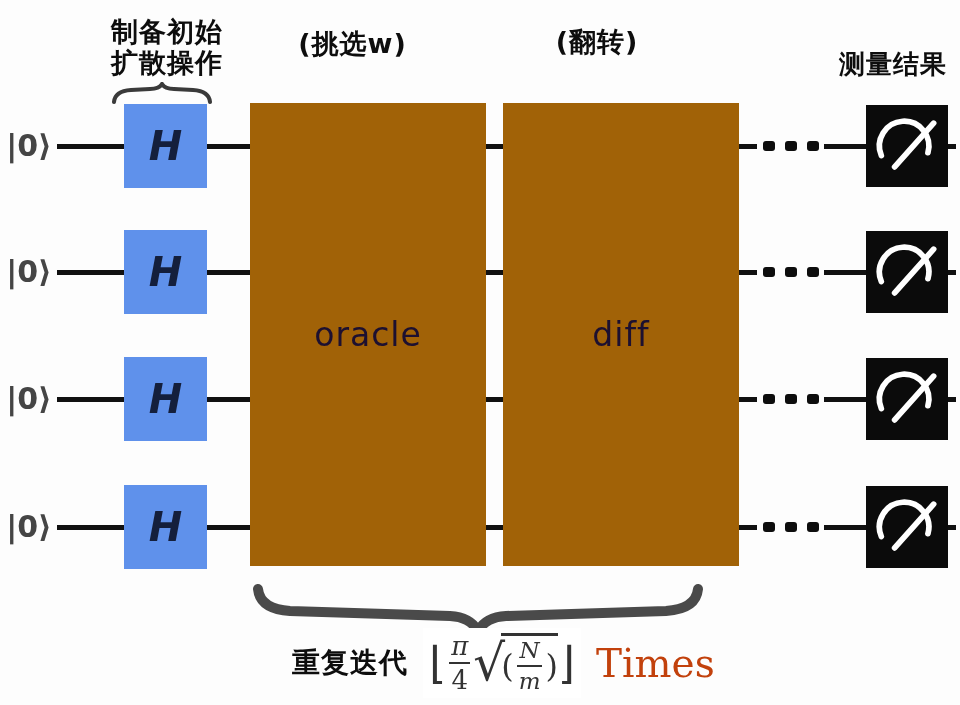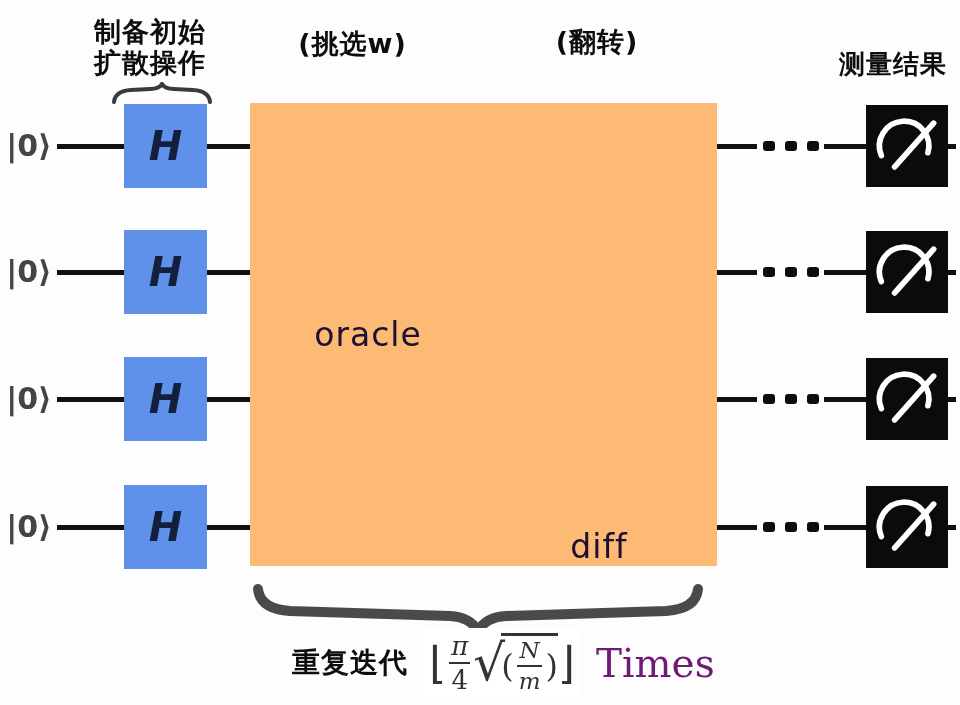--- a/index.html
+++ b/index.html
@@ -15,21 +15,21 @@
   .anno {
     position: absolute;
     text-align: center;
     font-weight: 800;
     font-size: 27px;
     line-height: 31px;
     color: #0d0d0d;
     letter-spacing: 1px;
     white-space: nowrap;
   }
-  .anno-prepare   { left: 60px;  top: 16px;  width: 180px; }
+  .anno-prepare   { left: 77px;  top: 16px;  width: 180px; }
   .anno-oracle    { left: 255px; top: 28px;  width: 195px; }
   .anno-diffusion { left: 502px; top: 26px;  width: 190px; }
   .anno-measure   { left: 828px; top: 49px;  width: 130px; font-size: 26px; }
 
   
   .brace-small { position: absolute; left: 111px; top: 82px; }
   .brace-big   { position: absolute; left: 252px; top: 582px; }
 
   
   .wire {
@@ -70,32 +70,32 @@
     font-size: 40px;
     color: #141f3c;
   }
   .h1 { top: 104px; } .h2 { top: 230px; } .h3 { top: 357px; } .h4 { top: 485px; }
 
   
   .opbox {
     position: absolute;
     top: 103px;
     width: 236px; height: 463px;
-    background: #fdba74;
+    background: #a16207;
     display: flex; align-items: center; justify-content: center;
     z-index: 2;
   }
   .opbox span {
     font-size: 33px;
     font-weight: 500;
     color: #1d1030;
     letter-spacing: 1px;
   }
   .box-oracle { left: 250px; }
-  .box-diff   { left: 481px; align-items: flex-end; }
+  .box-diff   { left: 503px; }
 
   
   .dots {
     position: absolute;
     left: 763px;
     width: 56px;
     display: flex; justify-content: space-between; align-items: center;
     z-index: 2;
   }
   .d1 { top: 141px; } .d2 { top: 267px; } .d3 { top: 394px; } .d4 { top: 522px; }
@@ -150,21 +150,21 @@
   .radicand {
     display: inline-flex; align-items: center;
     border-top: 3px solid #333;
     padding-top: 2px;
   }
   .paren { font-size: 32px; line-height: 1; }
   .frac.small .num, .frac.small .den { font-size: 23px; }
   .times-label {
     font-family: "DejaVu Serif", serif;
     font-size: 39px;
-    color: #701a75;
+    color: #c2410c;
   }
 </style>
 </head>
 <body>
 
 <div class="canvas">
 
   <div class="anno anno-prepare">
     <div>制备初始</div>
     <div>扩散操作</div>

